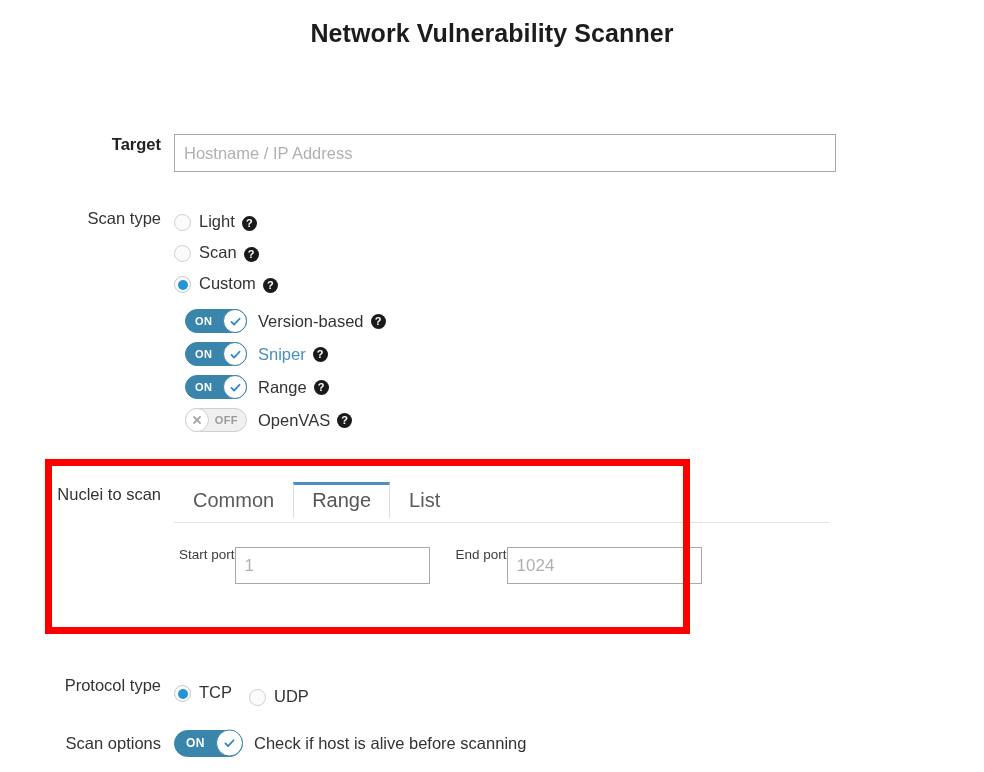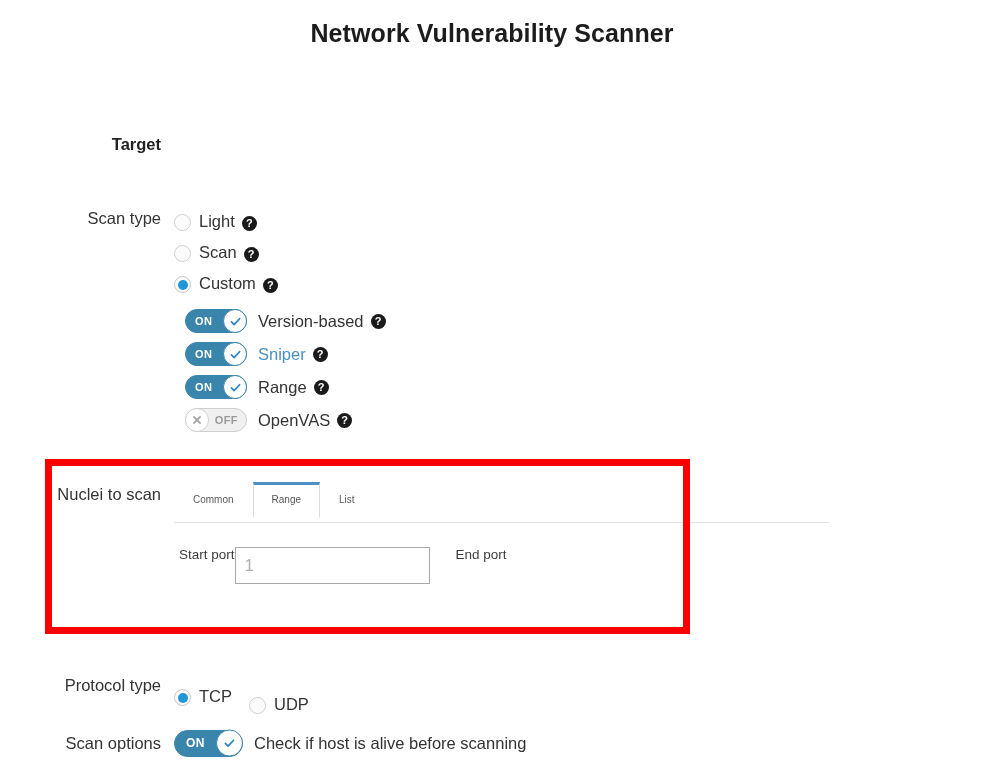--- a/index.html
+++ b/index.html
@@ -121,21 +121,21 @@
   #scantype-row { top: 205px; left: 19px; }
   #scantype-row .row-label { padding-top: 3px; }
   .subtoggles { margin-top: 14px; margin-left: 11px; }
 
   
   #ports-row { top: 481px; left: 19px; }
   #ports-row .row-label { padding-top: 3px; }
   .ports-body { position: relative; }
   .tabs { display: flex; align-items: flex-end; position: relative; z-index: 2; }
   .tab {
-    font-size: 10px; color: #5a5a5a;
+    font-size: 20px; color: #5a5a5a;
     padding: 9px 18px 9px 18px;
     border: 1px solid transparent;
     background: transparent;
     position: relative; top: 1px;
     cursor: pointer;
     line-height: 16px;
   }
   .tab.active {
     background: #ffffff;
     border: 1px solid #dcdcdc;
@@ -164,34 +164,35 @@
     border: 7px solid #fc0000;
     background: transparent;
     pointer-events: none;
     z-index: 5;
   }
 
   
   #protocol-row { top: 672px; left: 19px; }
   #protocol-row .row-label { padding-top: 3px; }
   .inline-radios { display: flex; align-items: center; }
-  .inline-radios .radio-line + .radio-line { margin-top: 16px; margin-left: 17px; }
+  .inline-radios .radio-line + .radio-line { margin-top: 8px; margin-left: 17px; }
 
   #scanopts-row { top: 729px; left: 19px; }
   #scanopts-row .row-label { padding-top: 4px; }
 </style>
 </head>
 <body>
 
 <div id="page">
 
   <div class="page-title">Network Vulnerability Scanner</div>
 
   <div class="row" id="target-row">
     <div class="row-label bold">Target</div>
+    <input class="text-input" id="target-input" type="text" placeholder="Hostname / IP Address" style="">
   </div>
 
   <div class="row" id="scantype-row">
     <div class="row-label">Scan type</div>
     <div>
 
       <div class="radio-line">
         <span class="radio"></span>
         <span class="radio-text">Light</span>
         <span class="help-icon">?</span>
@@ -278,20 +279,21 @@
         <div class="tab">List</div>
       </div>
 
       <div class="ports-fields">
         <div class="field-group">
           <span class="field-label">Start port</span>
           <input class="text-input port-input" type="text" placeholder="1" style="">
         </div>
         <div class="field-group">
           <span class="field-label">End port</span>
+          <input class="text-input port-input" type="text" placeholder="1024" style="">
         </div>
       </div>
     </div>
   </div>
 
   <div id="highlight-box"></div>
 
   <div class="row" id="protocol-row">
     <div class="row-label">Protocol type</div>
     <div class="inline-radios">

